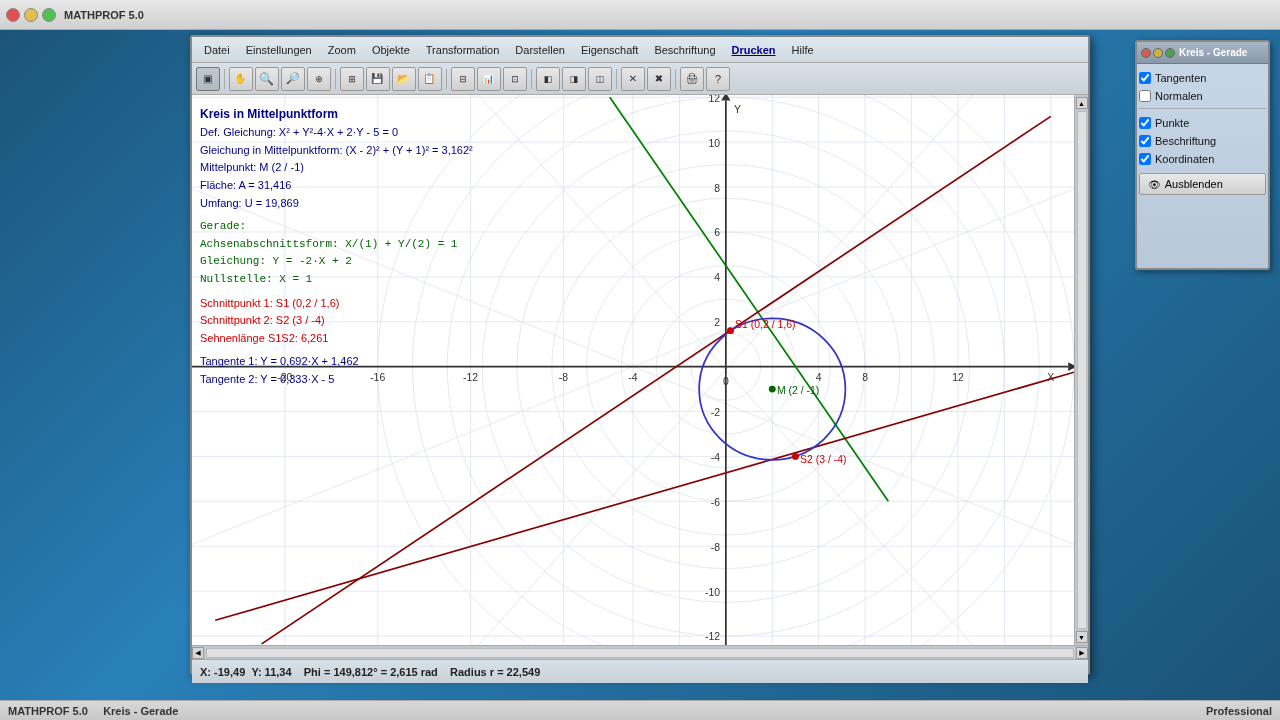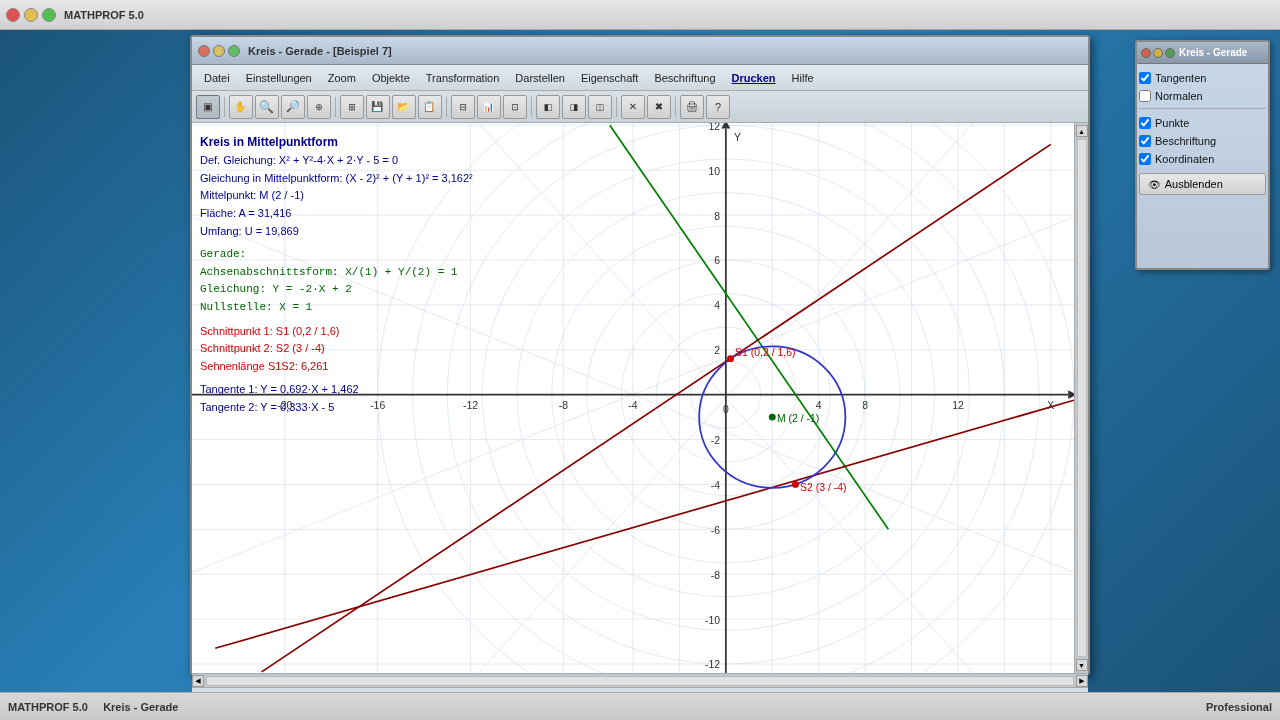--- a/index.html
+++ b/index.html
@@ -34,21 +34,21 @@
       border: 1px solid #888;
     }
     .win-btn.close { background: #e05050; }
     .win-btn.min { background: #e0c050; }
     .win-btn.max { background: #50c050; }
 
     
     #status-bar {
       position: absolute;
       bottom: 0; left: 0; right: 0;
-      height: 28px;
+      height: 20px;
       background: linear-gradient(to bottom, #d8d8d8, #c8c8c8);
       border-top: 1px solid #aaa;
       display: flex;
       align-items: center;
       padding: 0 8px;
       font-size: 11px;
       color: #333;
       justify-content: center;
     }
     #status-bar .status-left { flex: 1; font-weight: bold; }
@@ -304,28 +304,20 @@
   <div class="window-controls">
     <div class="win-btn close"></div>
     <div class="win-btn min"></div>
     <div class="win-btn max"></div>
   </div>
   <span style="font-size:11px;font-weight:bold;color:#333;">MATHPROF 5.0</span>
 </div>
 
 <div id="main-window">
 
-  <div id="main-title-bar">
-    <div class="main-win-controls">
-      <div class="main-win-btn close"></div>
-      <div class="main-win-btn min"></div>
-      <div class="main-win-btn max"></div>
-    </div>
-    <span>Kreis - Gerade - [Beispiel 7]</span>
-  </div>
 
   <div id="menu-bar">
     <div class="menu-item">Datei</div>
     <div class="menu-item">Einstellungen</div>
     <div class="menu-item">Zoom</div>
     <div class="menu-item">Objekte</div>
     <div class="menu-item">Transformation</div>
     <div class="menu-item">Darstellen</div>
     <div class="menu-item">Eigenschaft</div>
     <div class="menu-item">Beschriftung</div>

